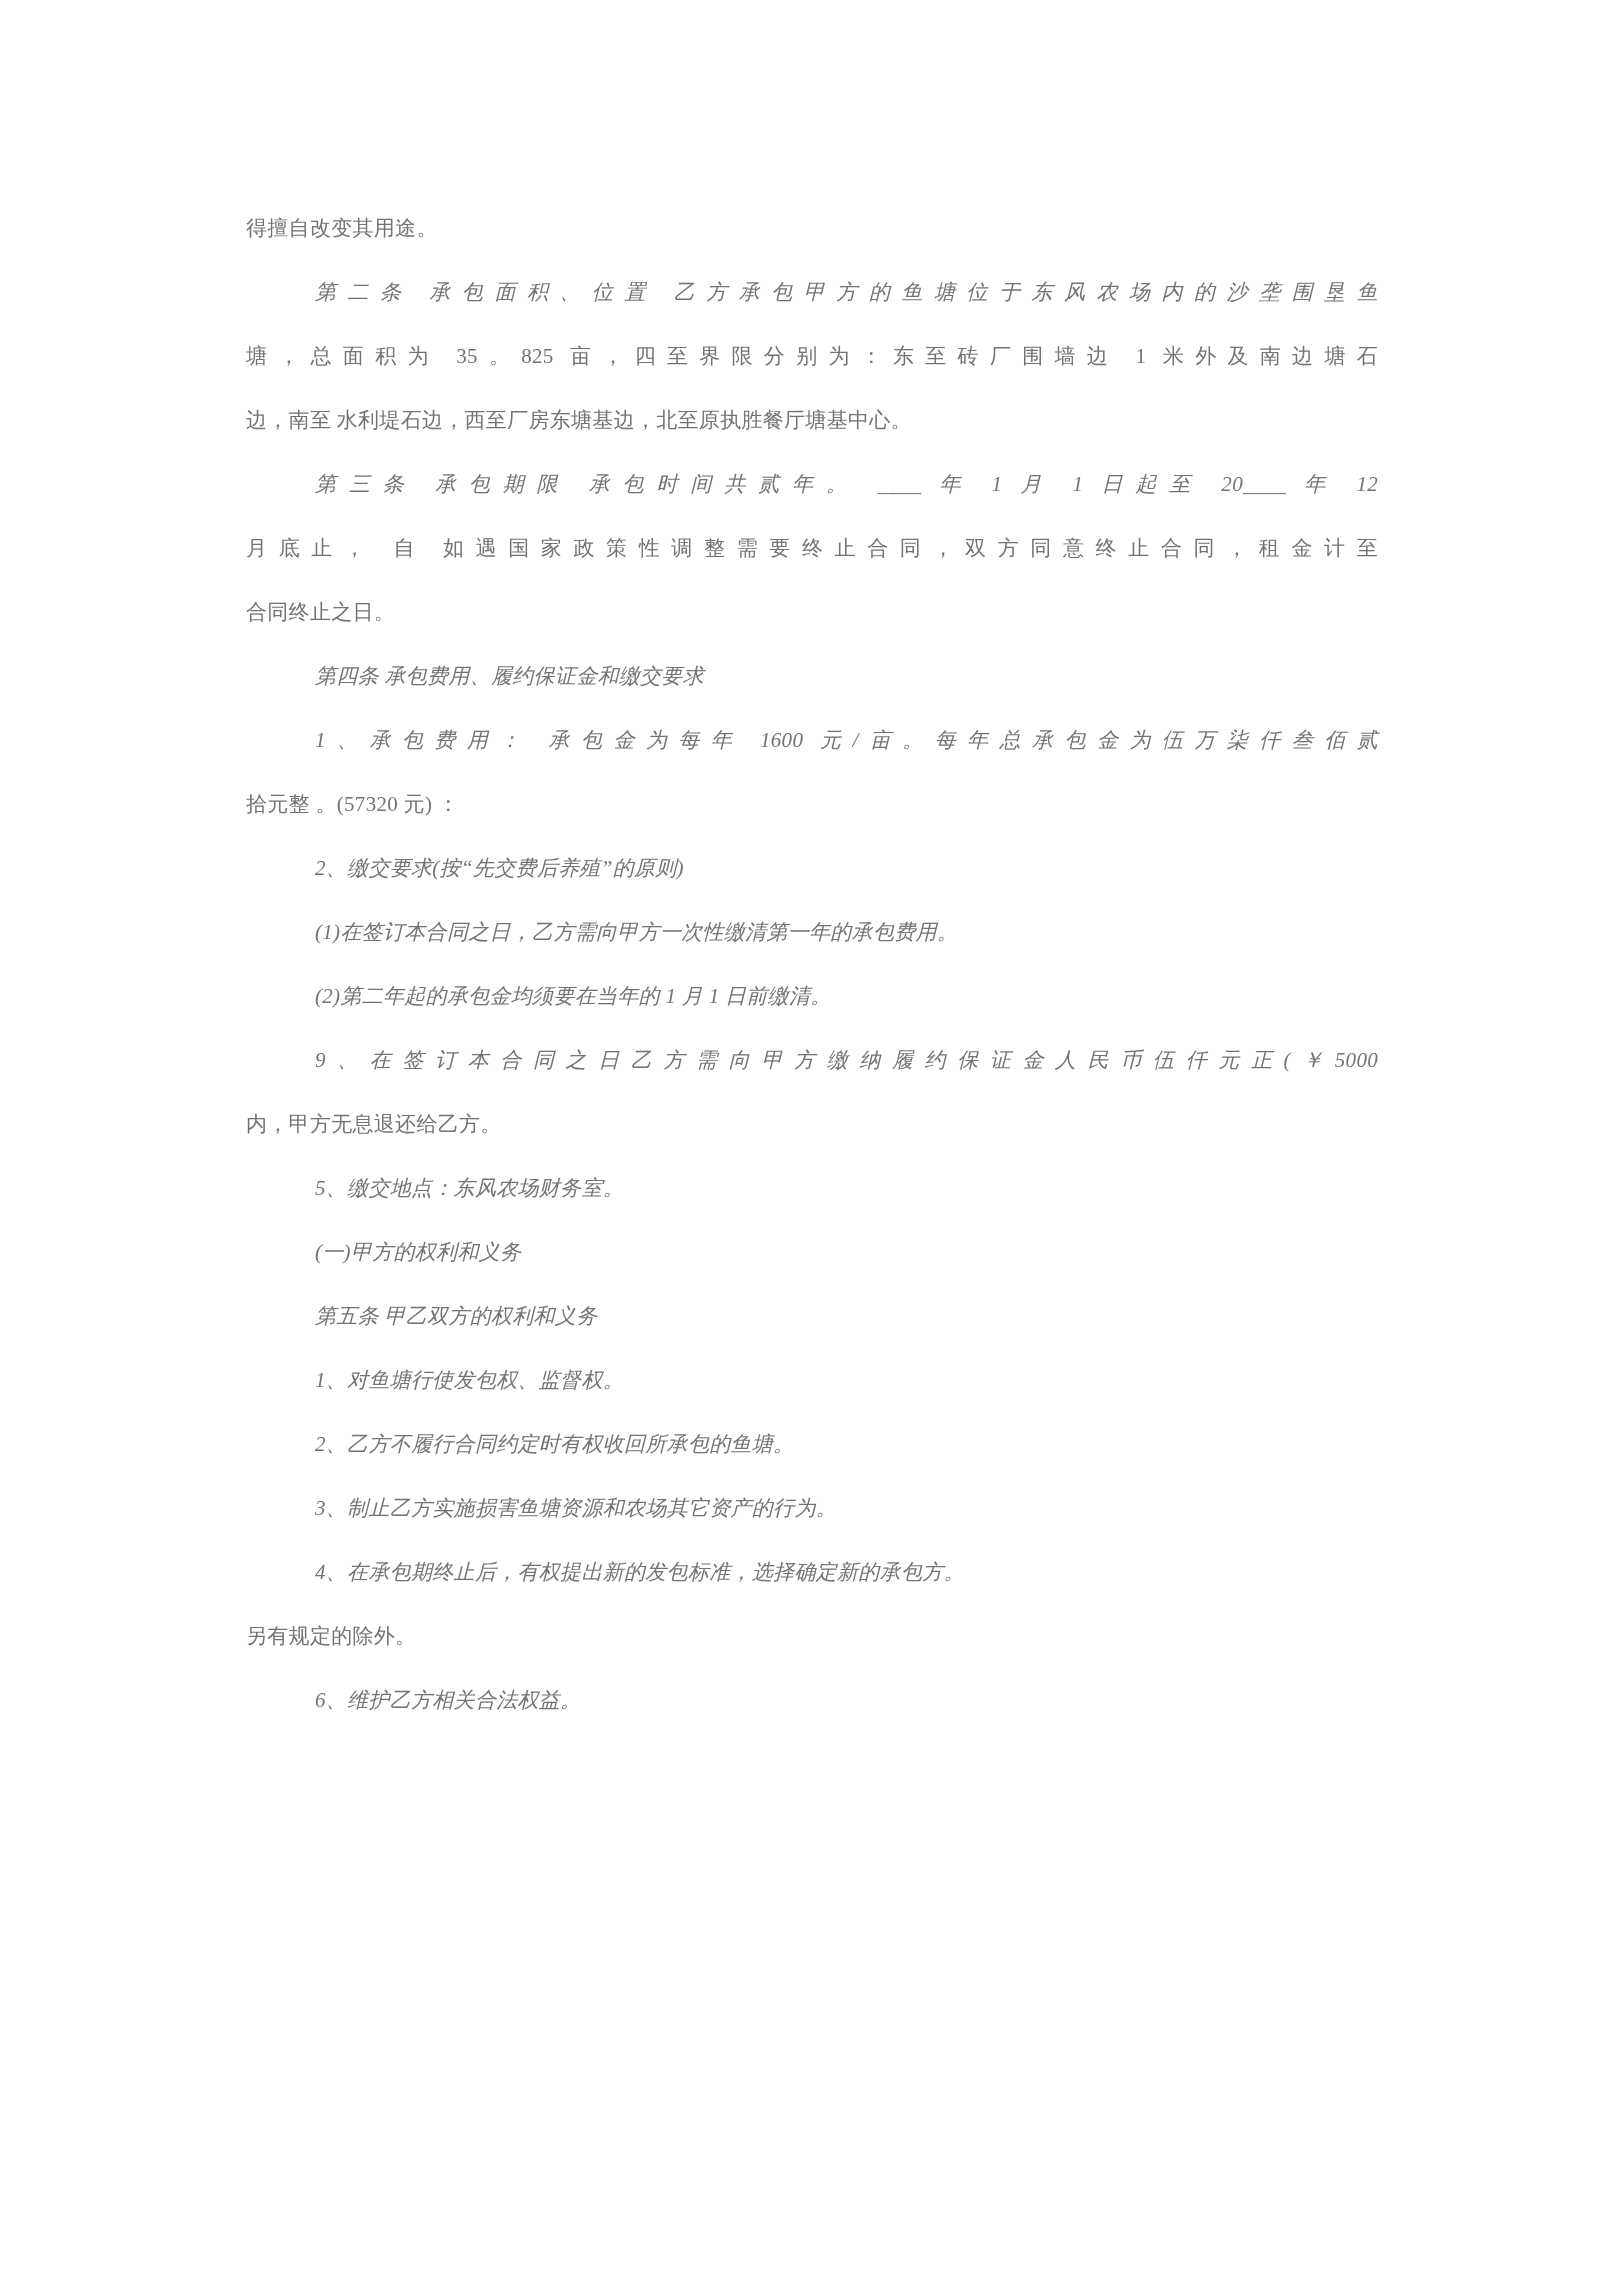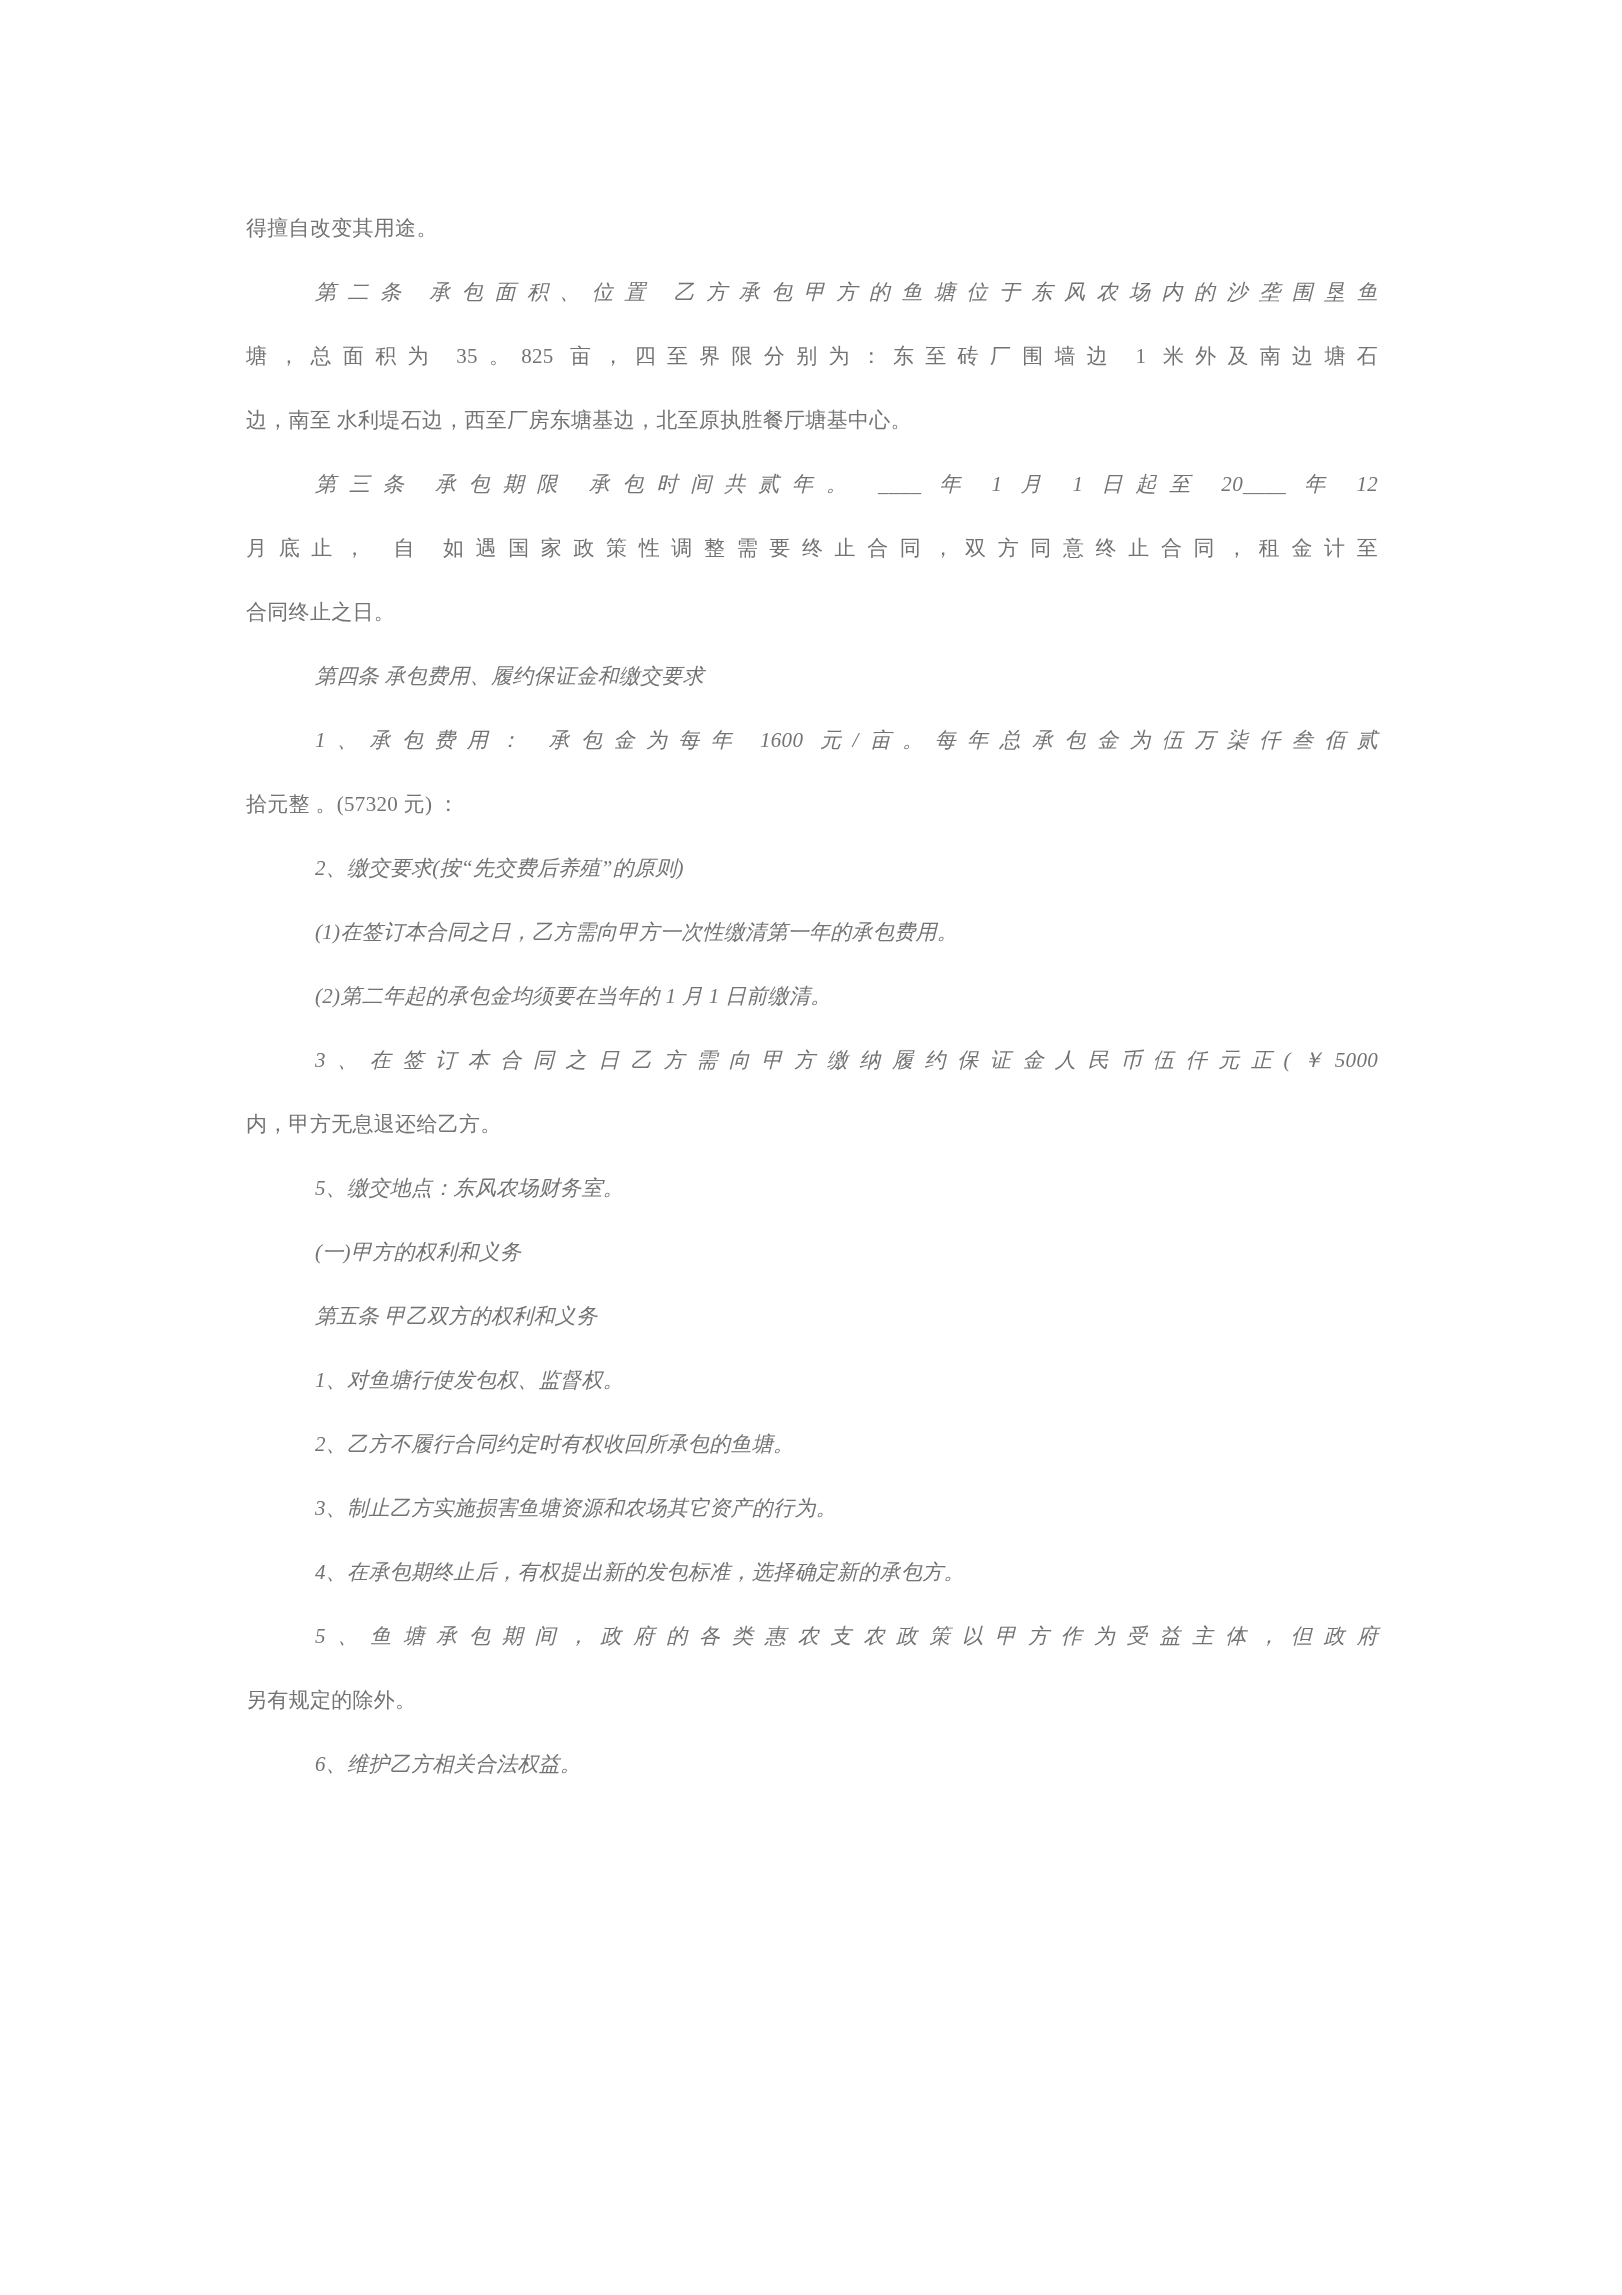--- a/index.html
+++ b/index.html
@@ -71,21 +71,21 @@
       <div class="paragraph">
         <div class="line indent">2、缴交要求(按“先交费后养殖”的原则)</div>
       </div>
       <div class="paragraph">
         <div class="line indent">(1)在签订本合同之日，乙方需向甲方一次性缴清第一年的承包费用。</div>
       </div>
       <div class="paragraph">
         <div class="line indent">(2)第二年起的承包金均须要在当年的 1 月 1 日前缴清。</div>
       </div>
       <div class="paragraph">
-        <div class="line indent fill">3、在签订本合同之日乙方需向甲方缴纳履约保证金人民币伍仟元正(￥5000</div>
+        <div class="line indent fill">9、在签订本合同之日乙方需向甲方缴纳履约保证金人民币伍仟元正(￥5000</div>
         <div class="line">内，甲方无息退还给乙方。</div>
       </div>
       <div class="paragraph">
         <div class="line indent">5、缴交地点：东风农场财务室。</div>
       </div>
       <div class="paragraph">
         <div class="line indent">(一)甲方的权利和义务</div>
       </div>
       <div class="paragraph">
         <div class="line indent">第五条 甲乙双方的权利和义务</div>
@@ -96,21 +96,20 @@
       <div class="paragraph">
         <div class="line indent">2、乙方不履行合同约定时有权收回所承包的鱼塘。</div>
       </div>
       <div class="paragraph">
         <div class="line indent">3、制止乙方实施损害鱼塘资源和农场其它资产的行为。</div>
       </div>
       <div class="paragraph">
         <div class="line indent">4、在承包期终止后，有权提出新的发包标准，选择确定新的承包方。</div>
       </div>
       <div class="paragraph">
-        <div class="line indent fill">5、鱼塘承包期间，政府的各类惠农支农政策以甲方作为受益主体，但政府</div>
         <div class="line">另有规定的除外。</div>
       </div>
       <div class="paragraph">
         <div class="line indent">6、维护乙方相关合法权益。</div>
       </div>
     </div>
 </div>
 
 
 </body></html>

